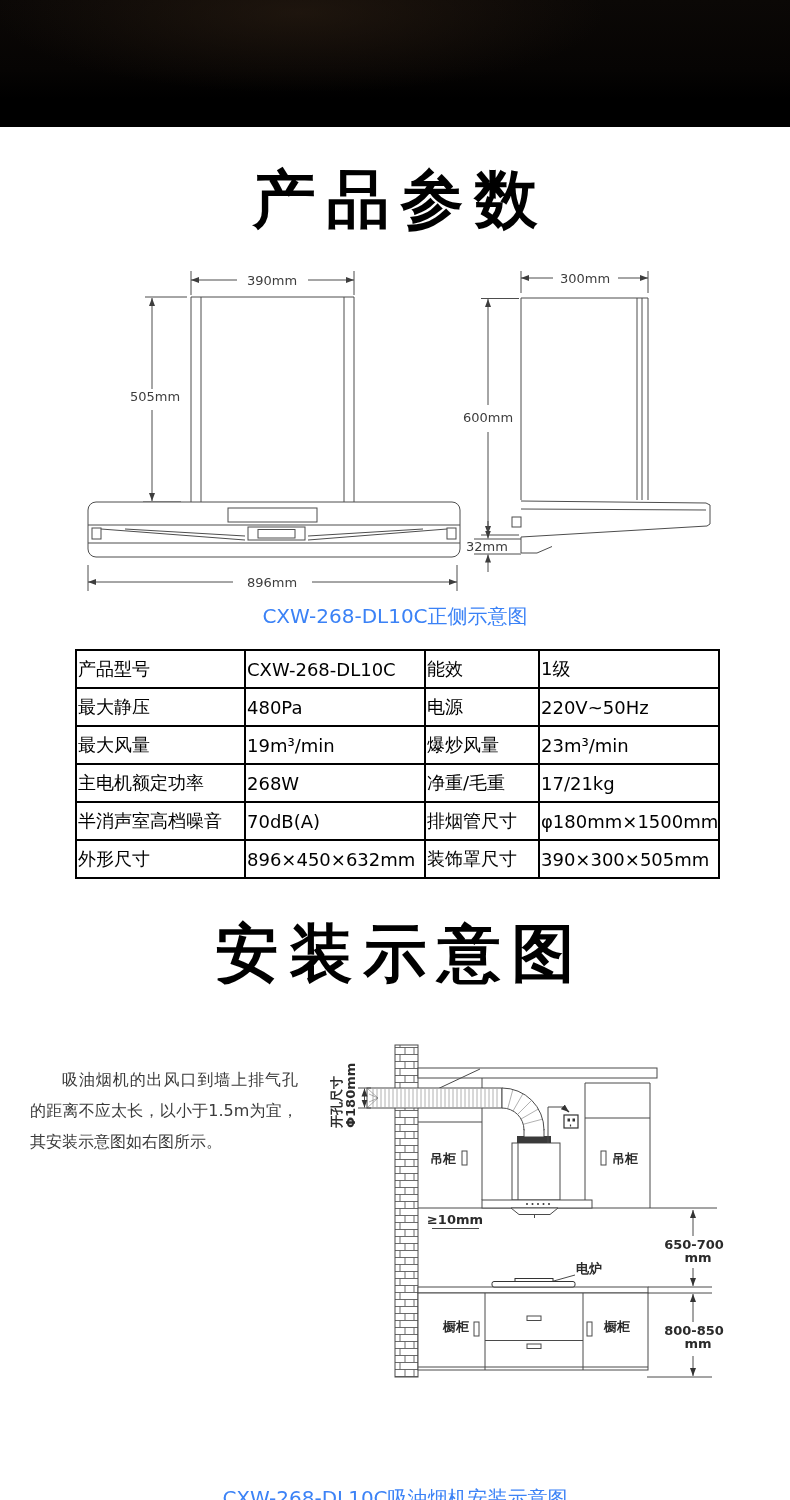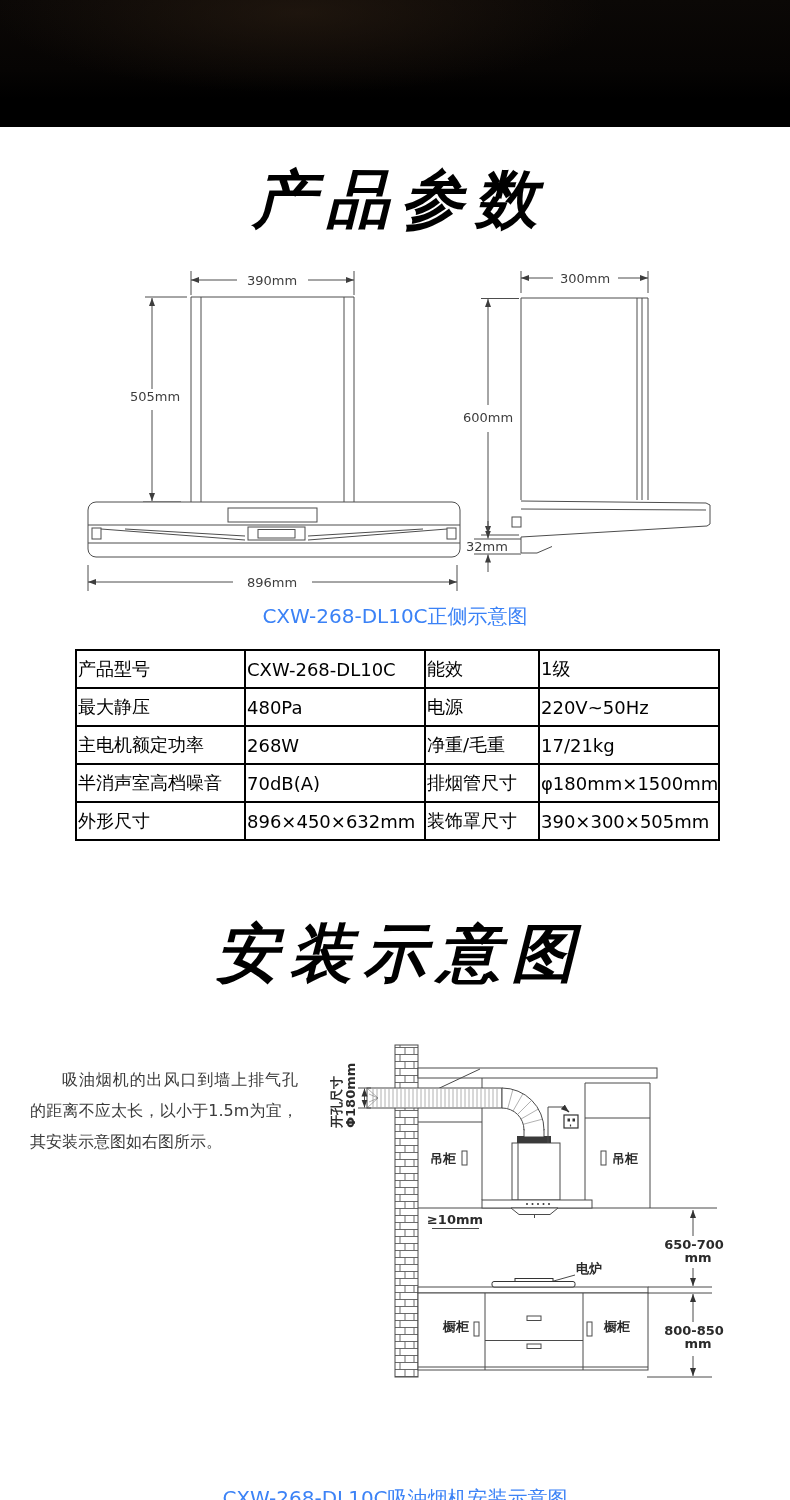--- a/index.html
+++ b/index.html
@@ -2,21 +2,21 @@
 <html><head>
 <meta charset="utf-8">
 <style>
   html,body{margin:0;padding:0;background:#fff;}
   .page{position:relative;width:790px;height:1500px;background:#ffffff;overflow:hidden;
         font-family:"DejaVu Sans","Liberation Sans",sans-serif;}
   .hero{position:absolute;left:0;top:0;width:790px;height:127px;
         background:radial-gradient(ellipse 55% 90% at 38% 10%, rgba(46,32,20,.55), rgba(0,0,0,0) 70%),
                    linear-gradient(180deg,#0b0806 0%,#060403 55%,#000 78%,#000 100%);}
   .big-title{position:absolute;left:0;width:790px;text-align:center;
-        font-size:63px;font-weight:900;color:#000;letter-spacing:11px;text-indent:11px;line-height:80px;font-style:italic;}
+        font-size:63px;font-weight:900;color:#000;letter-spacing:11px;text-indent:11px;line-height:80px;}
   #title1{top:160px;}
   #title2{top:914px;text-align:center;}
   .caption{position:absolute;left:0;width:790px;text-align:center;font-size:20px;color:#3b82f6;}
   #caption1{top:603px;}
   #caption2{top:1485px;}
   .spec-table{position:absolute;left:75px;top:649px;width:643px;border-collapse:collapse;table-layout:fixed;}
   .spec-table td{border:2px solid #000;height:36px;vertical-align:middle;
         font-size:18px;font-weight:500;color:#000;padding:0 2px 0 1px;white-space:nowrap;overflow:hidden;}
   .install-para{position:absolute;left:30px;top:1064px;width:268px;
         font-size:16px;line-height:31px;color:#3a3a3a;text-indent:2em;text-align:justify;}
@@ -132,20 +132,26 @@
         <td>能效</td>
         <td>1级</td>
       </tr>
       <tr>
         <td>最大静压</td>
         <td>480Pa</td>
         <td>电源</td>
         <td>220V~50Hz</td>
       </tr>
       <tr>
+        <td>最大风量</td>
+        <td>19m³/min</td>
+        <td>爆炒风量</td>
+        <td>23m³/min</td>
+      </tr>
+      <tr>
         <td>主电机额定功率</td>
         <td>268W</td>
         <td>净重/毛重</td>
         <td>17/21kg</td>
       </tr>
       <tr>
         <td>半消声室高档噪音</td>
         <td>70dB(A)</td>
         <td>排烟管尺寸</td>
         <td>φ180mm×1500mm</td>

